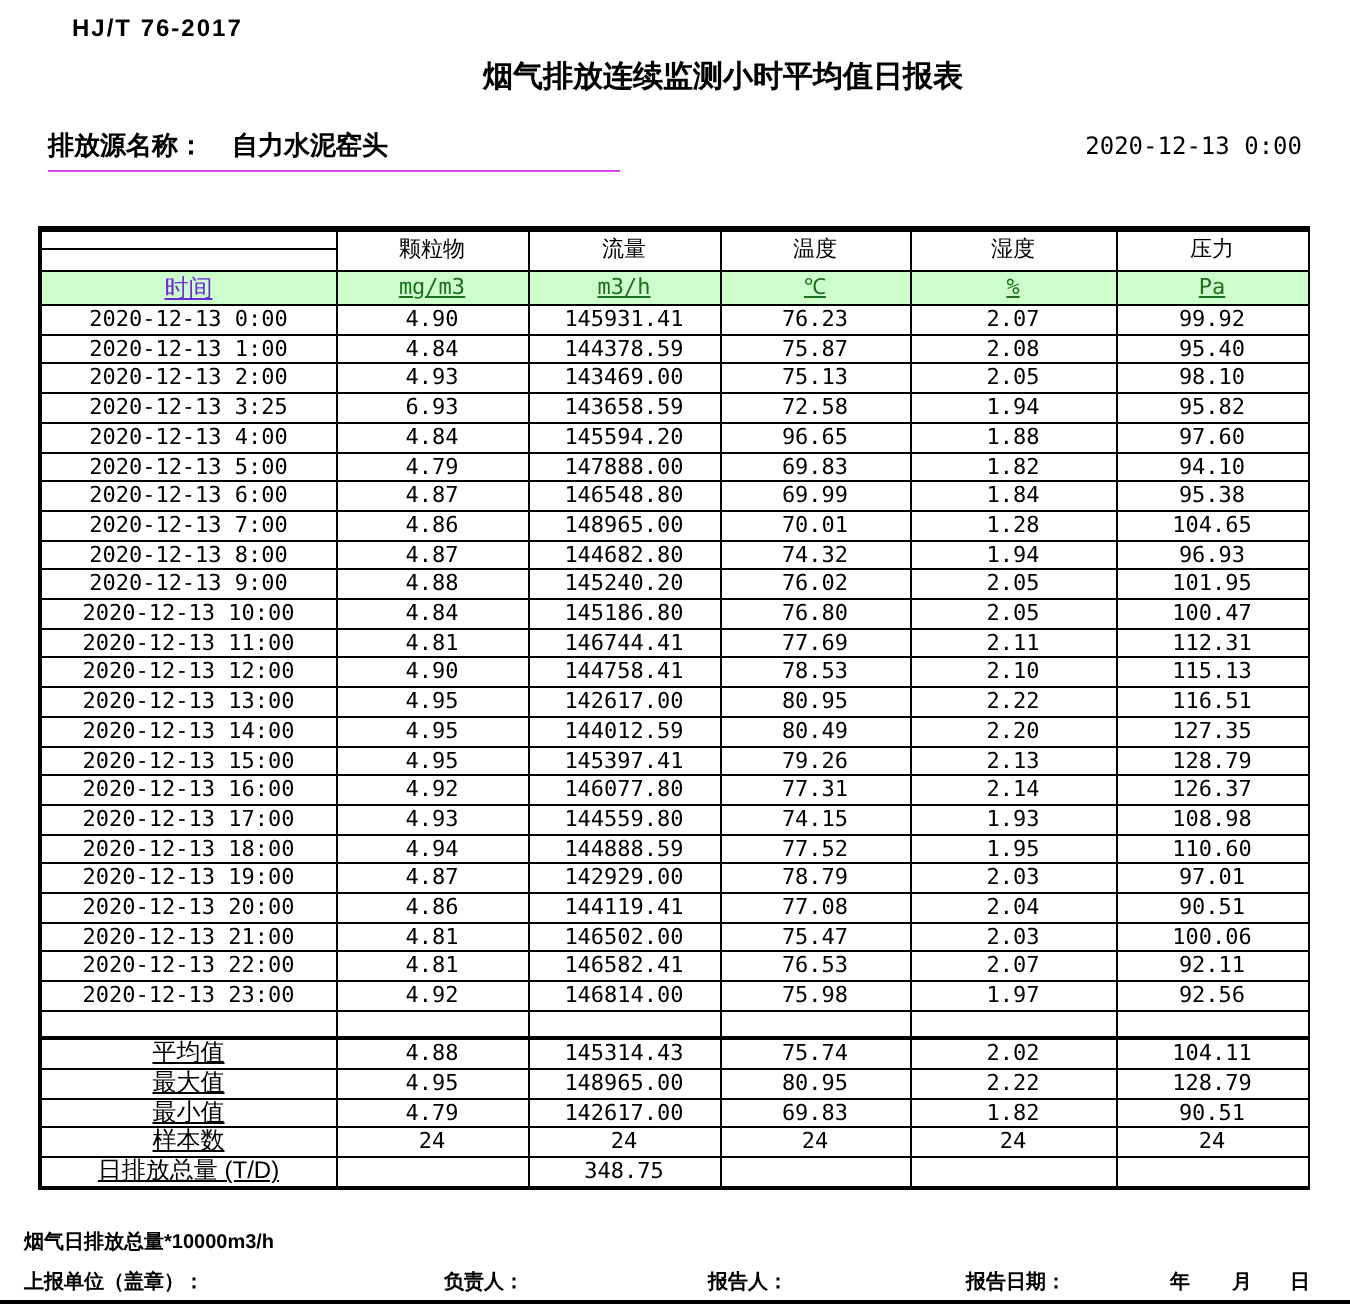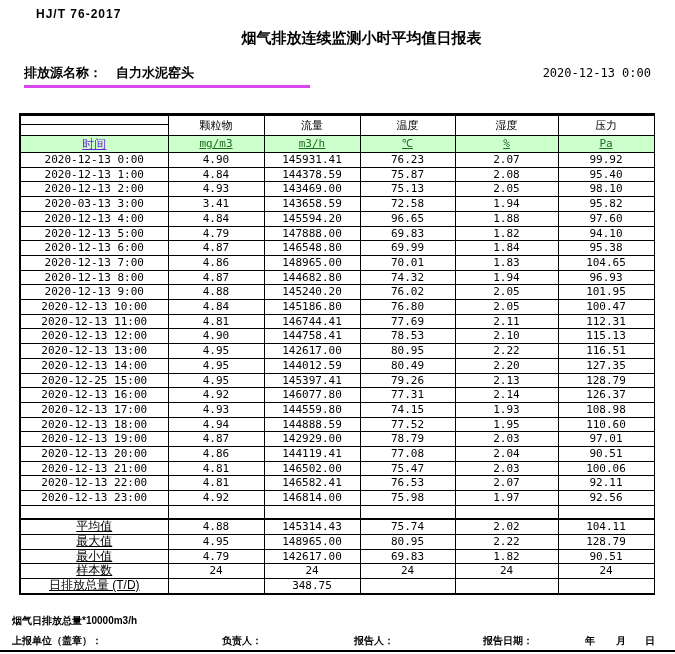--- a/index.html
+++ b/index.html
@@ -5,21 +5,21 @@
   * { box-sizing: border-box; }
   html, body { margin: 0; padding: 0; }
   body {
     width: 675px; height: 654px;
     background: #ffffff; color: #000;
     font-family: "Liberation Sans", sans-serif;
     position: relative; overflow: hidden;
   }
   .std { position: absolute; left: 24px; top: 7px; font-size: 12px; font-weight: bold; letter-spacing: 1px; margin-left: 12px; }
   .title { position: absolute; left: 0; top: 29px; width: 100%; text-align: center; font-size: 15px; font-weight: bold; padding-left: 48px; }
-  .source { position: absolute; left: 24px; top: 64px; width: 286px; font-size: 13px; font-weight: bold; border-bottom: 3px solid #d946ef; padding-bottom: 3px; }
+  .source { position: absolute; left: 24px; top: 64px; width: 286px; font-size: 13px; font-weight: bold; border-bottom: 1px solid #d946ef; padding-bottom: 3px; }
   .source .name { margin-left: 14px; }
   .datetime { position: absolute; right: 24px; top: 66px; font-size: 12px; font-family: "DejaVu Sans Mono", monospace; }
 
   table.report {
     position: absolute; left: 19px; top: 113px; width: 634px;
     border-collapse: collapse; table-layout: fixed;
     font-size: 11px;
     border-top: 3px solid #000; border-bottom: 2px solid #000;
     border-left: 2px solid #000; border-right: 1px solid #000;
   }
@@ -106,22 +106,22 @@
       </tr>
       <tr>
         <td class="num">2020-12-13 2:00</td>
         <td class="num">4.93</td>
         <td class="num">143469.00</td>
         <td class="num">75.13</td>
         <td class="num">2.05</td>
         <td class="num">98.10</td>
       </tr>
       <tr>
-        <td class="num">2020-03-13 3:00</td>
-        <td class="num">3.41</td>
+        <td class="num">2020-12-13 3:25</td>
+        <td class="num">6.93</td>
         <td class="num">143658.59</td>
         <td class="num">72.58</td>
         <td class="num">1.94</td>
         <td class="num">95.82</td>
       </tr>
       <tr>
         <td class="num">2020-12-13 4:00</td>
         <td class="num">4.84</td>
         <td class="num">145594.20</td>
         <td class="num">96.65</td>
@@ -142,21 +142,21 @@
         <td class="num">146548.80</td>
         <td class="num">69.99</td>
         <td class="num">1.84</td>
         <td class="num">95.38</td>
       </tr>
       <tr>
         <td class="num">2020-12-13 7:00</td>
         <td class="num">4.86</td>
         <td class="num">148965.00</td>
         <td class="num">70.01</td>
-        <td class="num">1.83</td>
+        <td class="num">1.28</td>
         <td class="num">104.65</td>
       </tr>
       <tr>
         <td class="num">2020-12-13 8:00</td>
         <td class="num">4.87</td>
         <td class="num">144682.80</td>
         <td class="num">74.32</td>
         <td class="num">1.94</td>
         <td class="num">96.93</td>
       </tr>
@@ -202,21 +202,21 @@
       </tr>
       <tr>
         <td class="num">2020-12-13 14:00</td>
         <td class="num">4.95</td>
         <td class="num">144012.59</td>
         <td class="num">80.49</td>
         <td class="num">2.20</td>
         <td class="num">127.35</td>
       </tr>
       <tr>
-        <td class="num">2020-12-25 15:00</td>
+        <td class="num">2020-12-13 15:00</td>
         <td class="num">4.95</td>
         <td class="num">145397.41</td>
         <td class="num">79.26</td>
         <td class="num">2.13</td>
         <td class="num">128.79</td>
       </tr>
       <tr>
         <td class="num">2020-12-13 16:00</td>
         <td class="num">4.92</td>
         <td class="num">146077.80</td>

